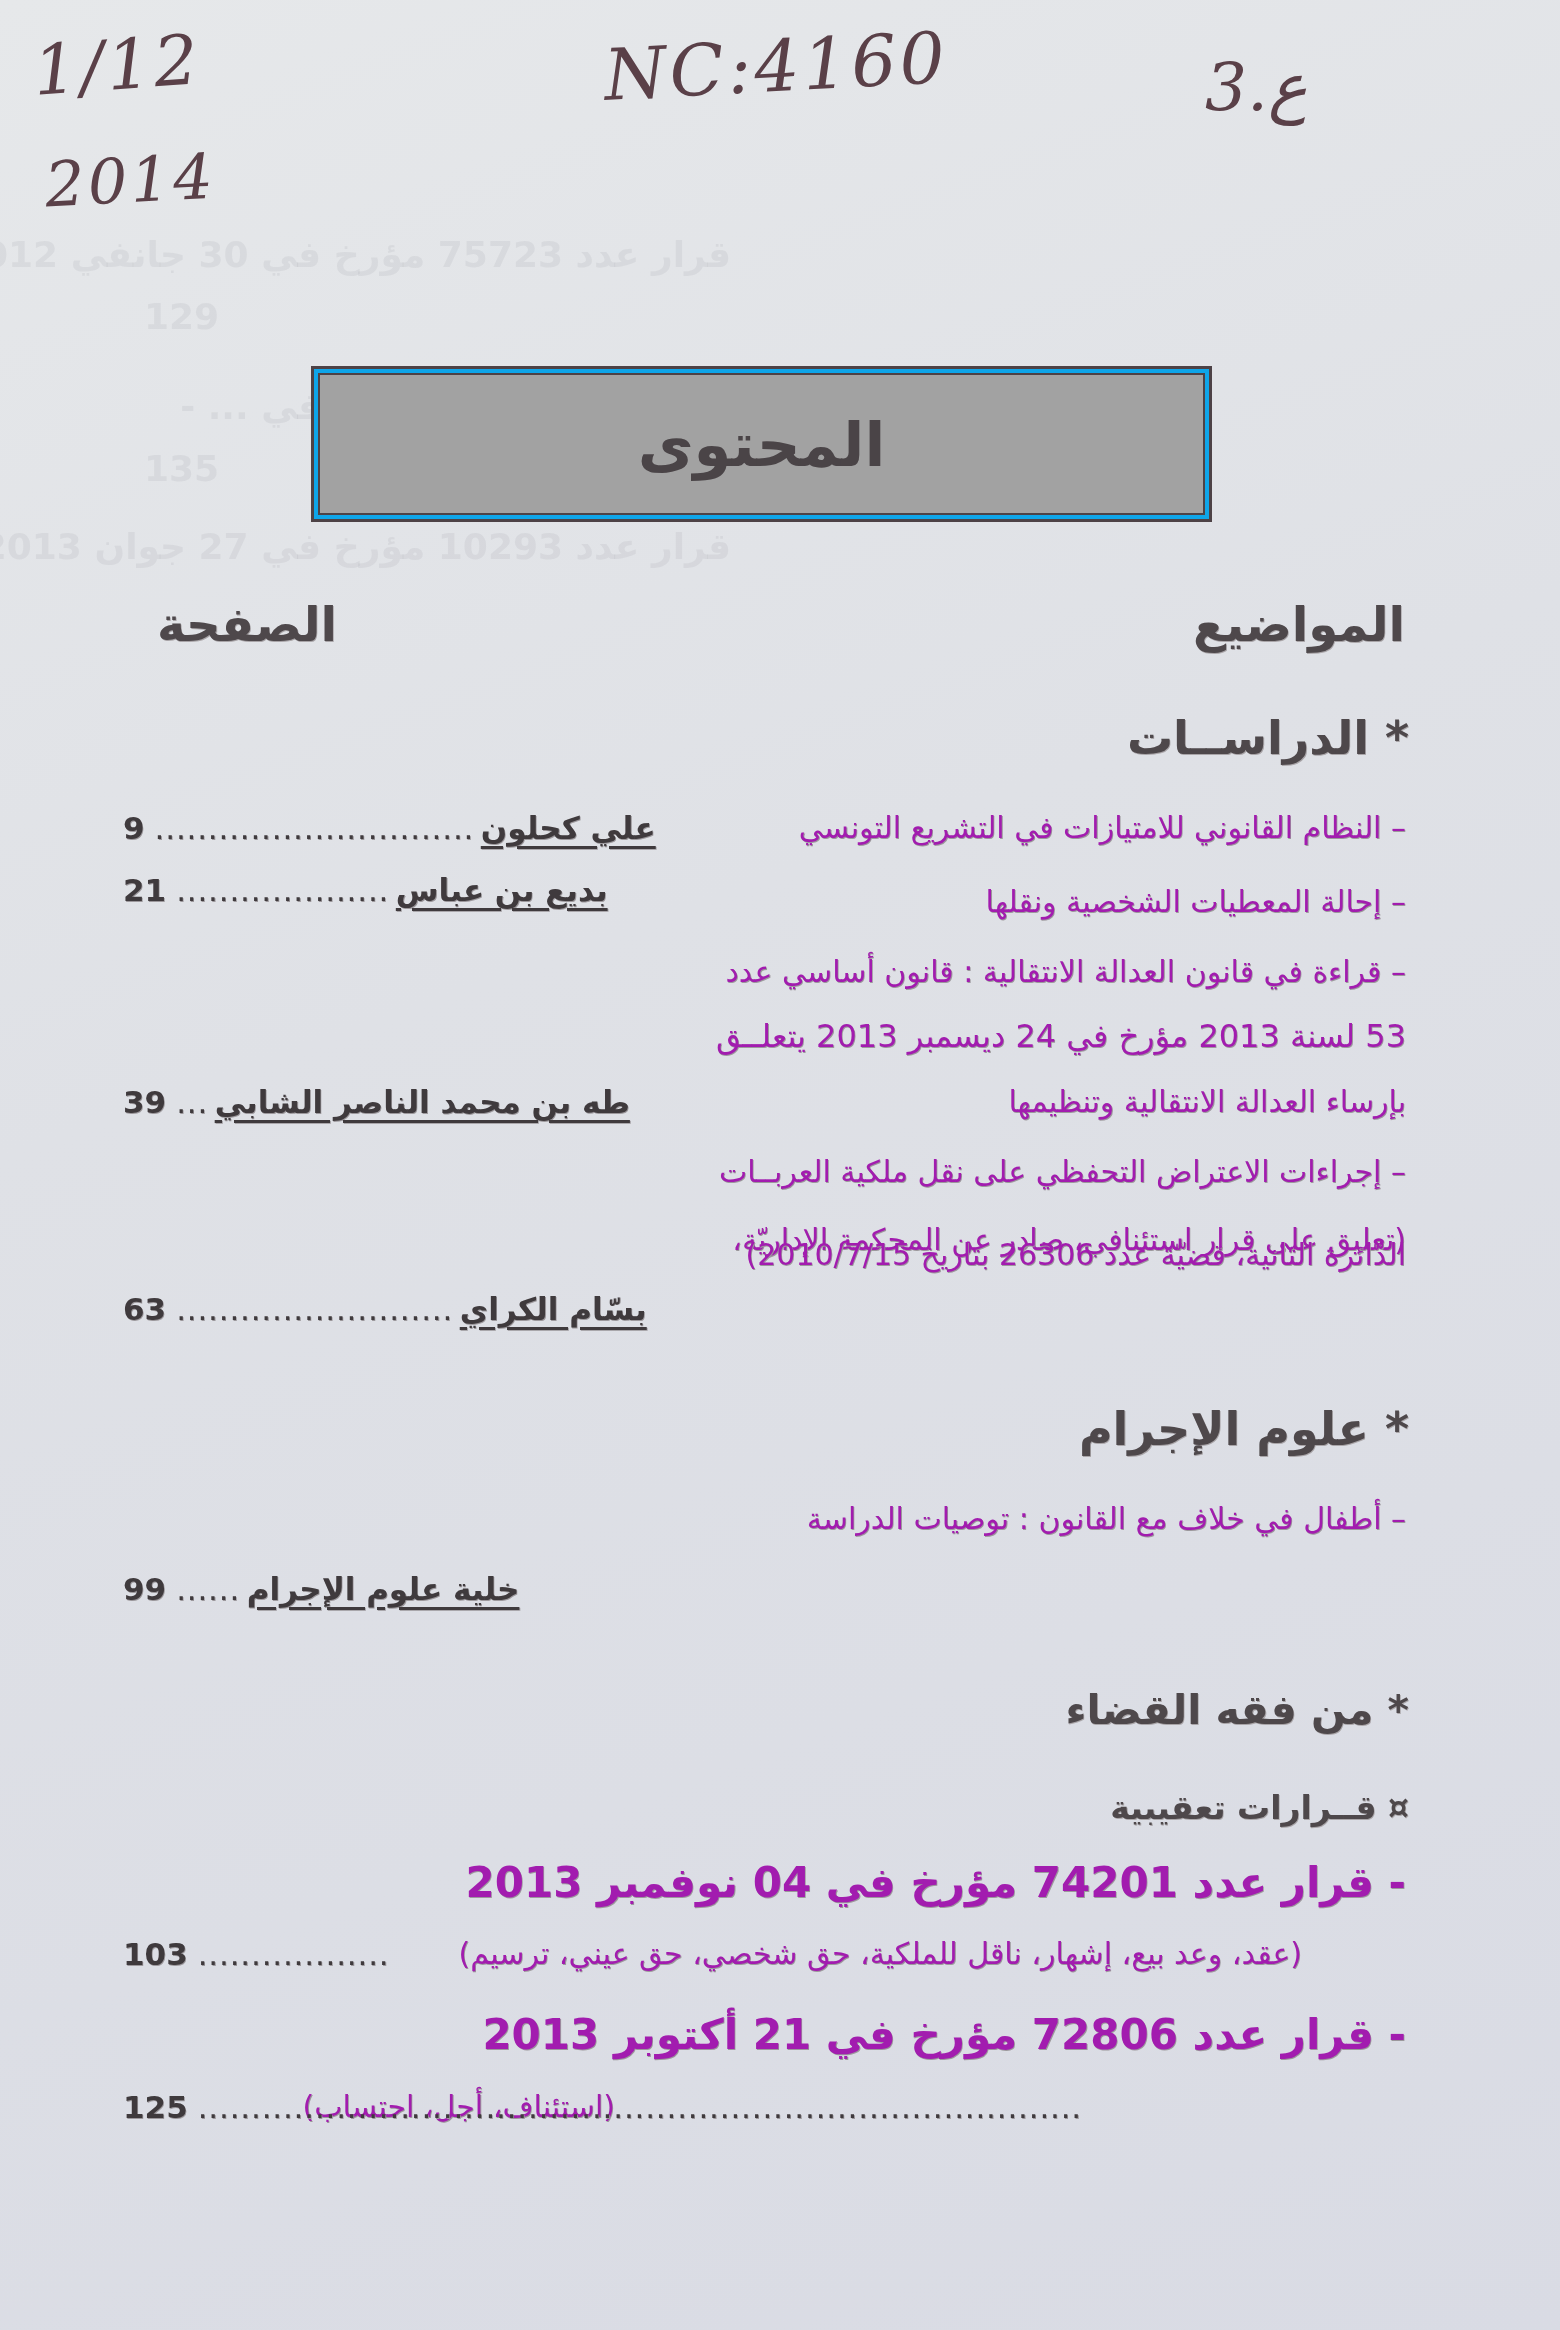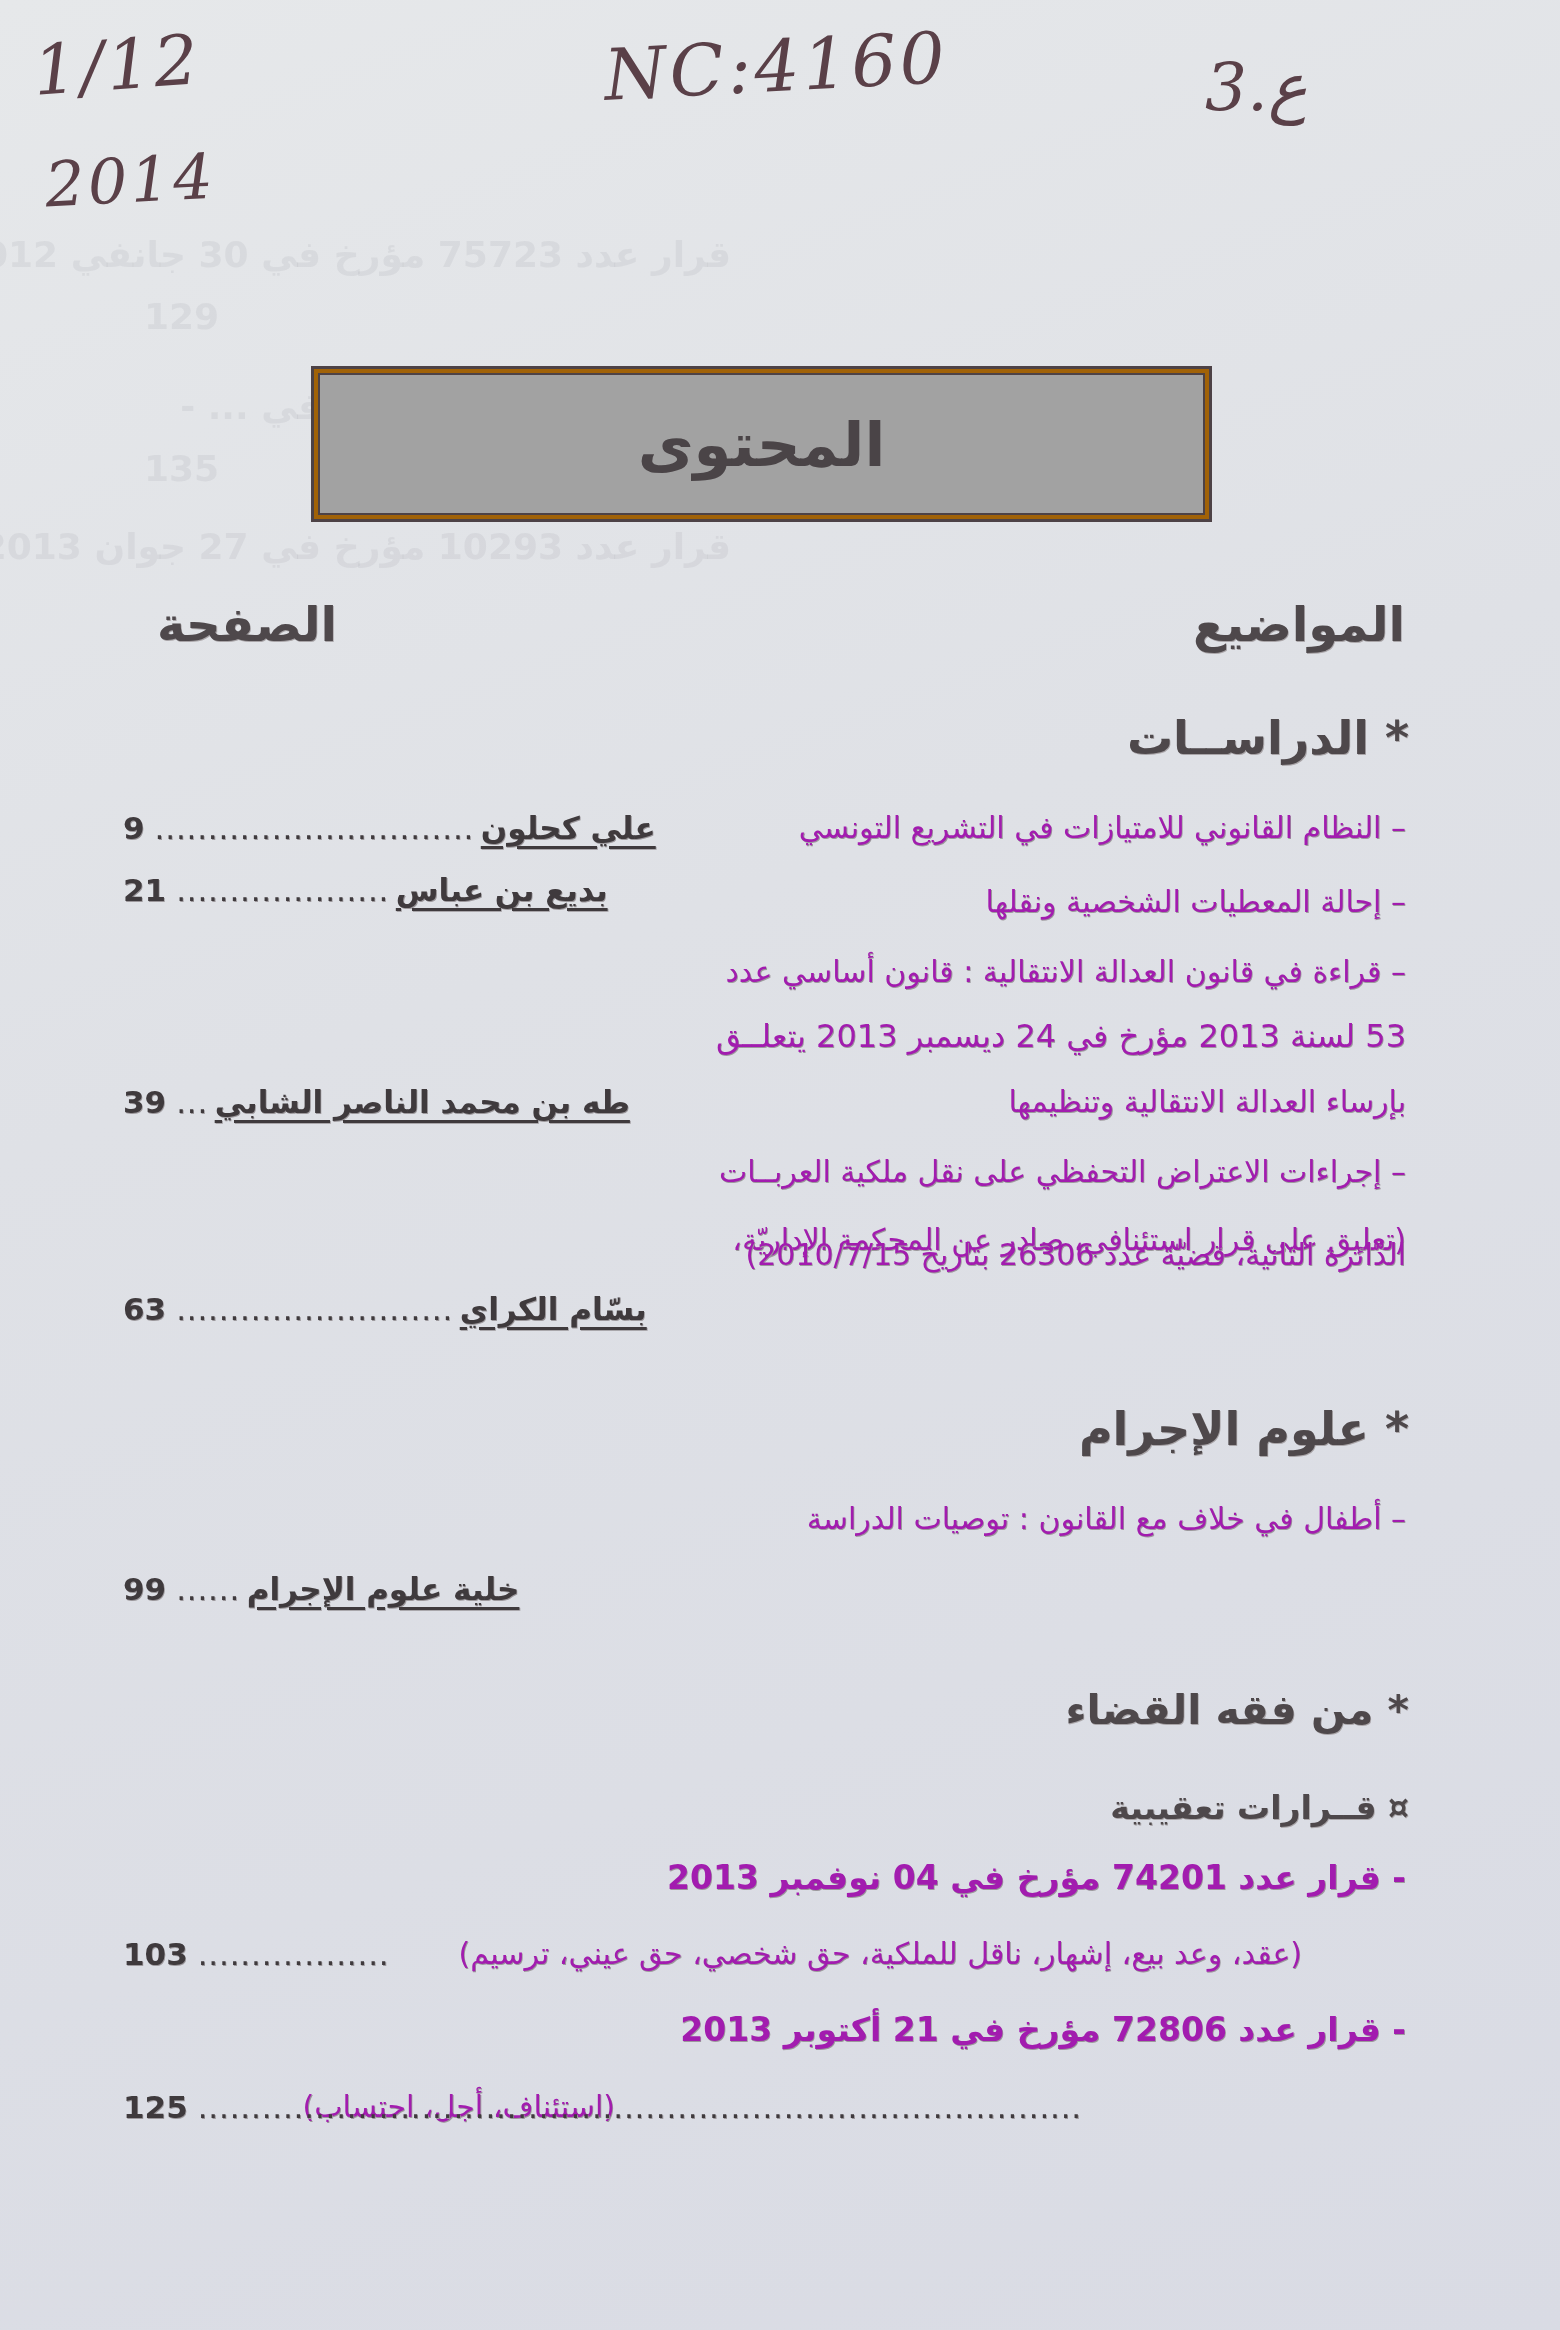--- a/index.html
+++ b/index.html
@@ -38,21 +38,21 @@
       white-space: nowrap;
     }
 
     
     .title-box {
       position: absolute;
       left: 311px; top: 366px;
       width: 901px; height: 156px;
       border: 3.3px solid #4d4246;
       padding: 4.1px;
-      background: #a16207;
+      background: #0ea5e9;
       box-sizing: border-box;
     }
     .title-inner {
       width: 100%; height: 100%;
       background: #a2a2a2;
       border: 2.5px solid #4d4246;
       box-sizing: border-box;
       display: flex; align-items: center; justify-content: center;
     }
     .title-text {
@@ -100,21 +100,21 @@
     .dots { letter-spacing: 0.8px; margin-right: 6.6px; }
     .author {
       font-weight: bold;
       text-decoration: underline;
       text-decoration-thickness: 3.3px;
       text-underline-offset: 6.6px;
       direction: rtl;
     }
     .decision {
       font-weight: bold;
-      font-size: 33px;
+      font-size: 42px;
     }
   </style>
 </head>
 <body>
 
 <div class="ghost" style="right:830px; top:234px;">قرار عدد 75723 مؤرخ في 30 جانفي 2012 -</div>
 <div class="ghost" style="left:144px; top:296px;">129</div>
 <div class="ghost" style="right:830px; top:386px;">قرار عدد 72756 مؤرخ في ... -</div>
 <div class="ghost" style="left:144px; top:448px;">135</div>
 <div class="ghost" style="right:830px; top:526px;">قرار عدد 10293 مؤرخ في 27 جوان 2013 -</div>

